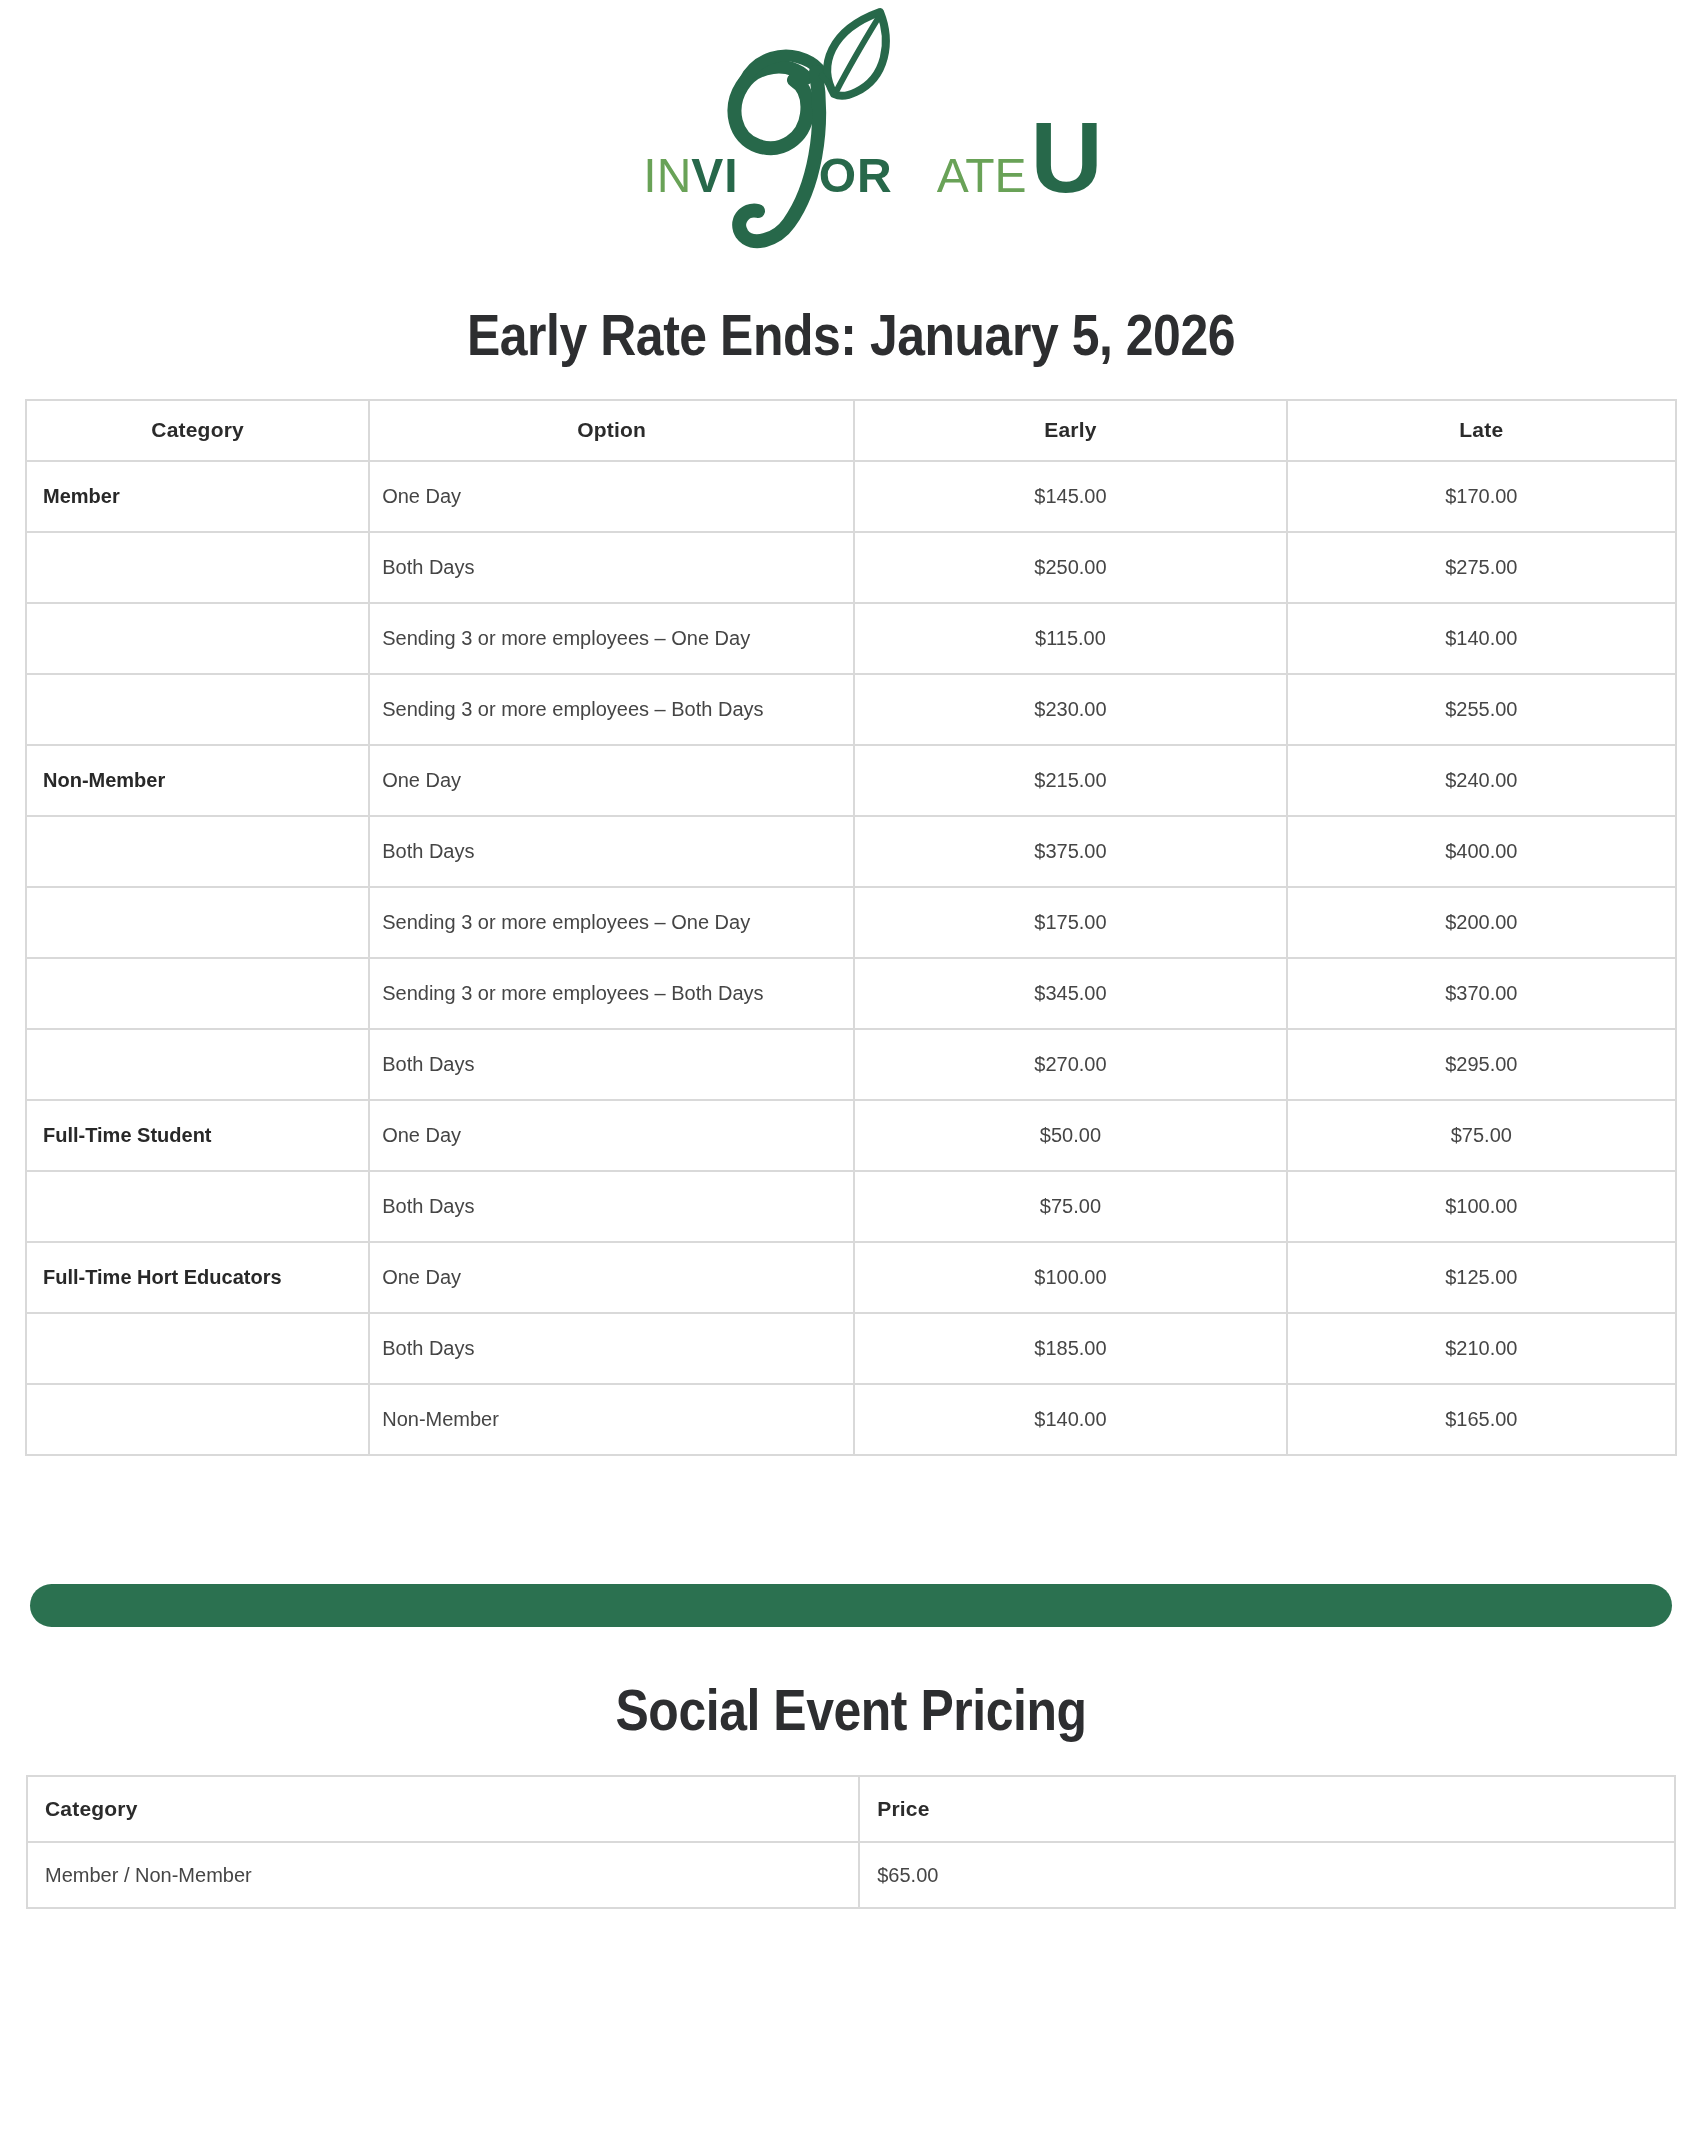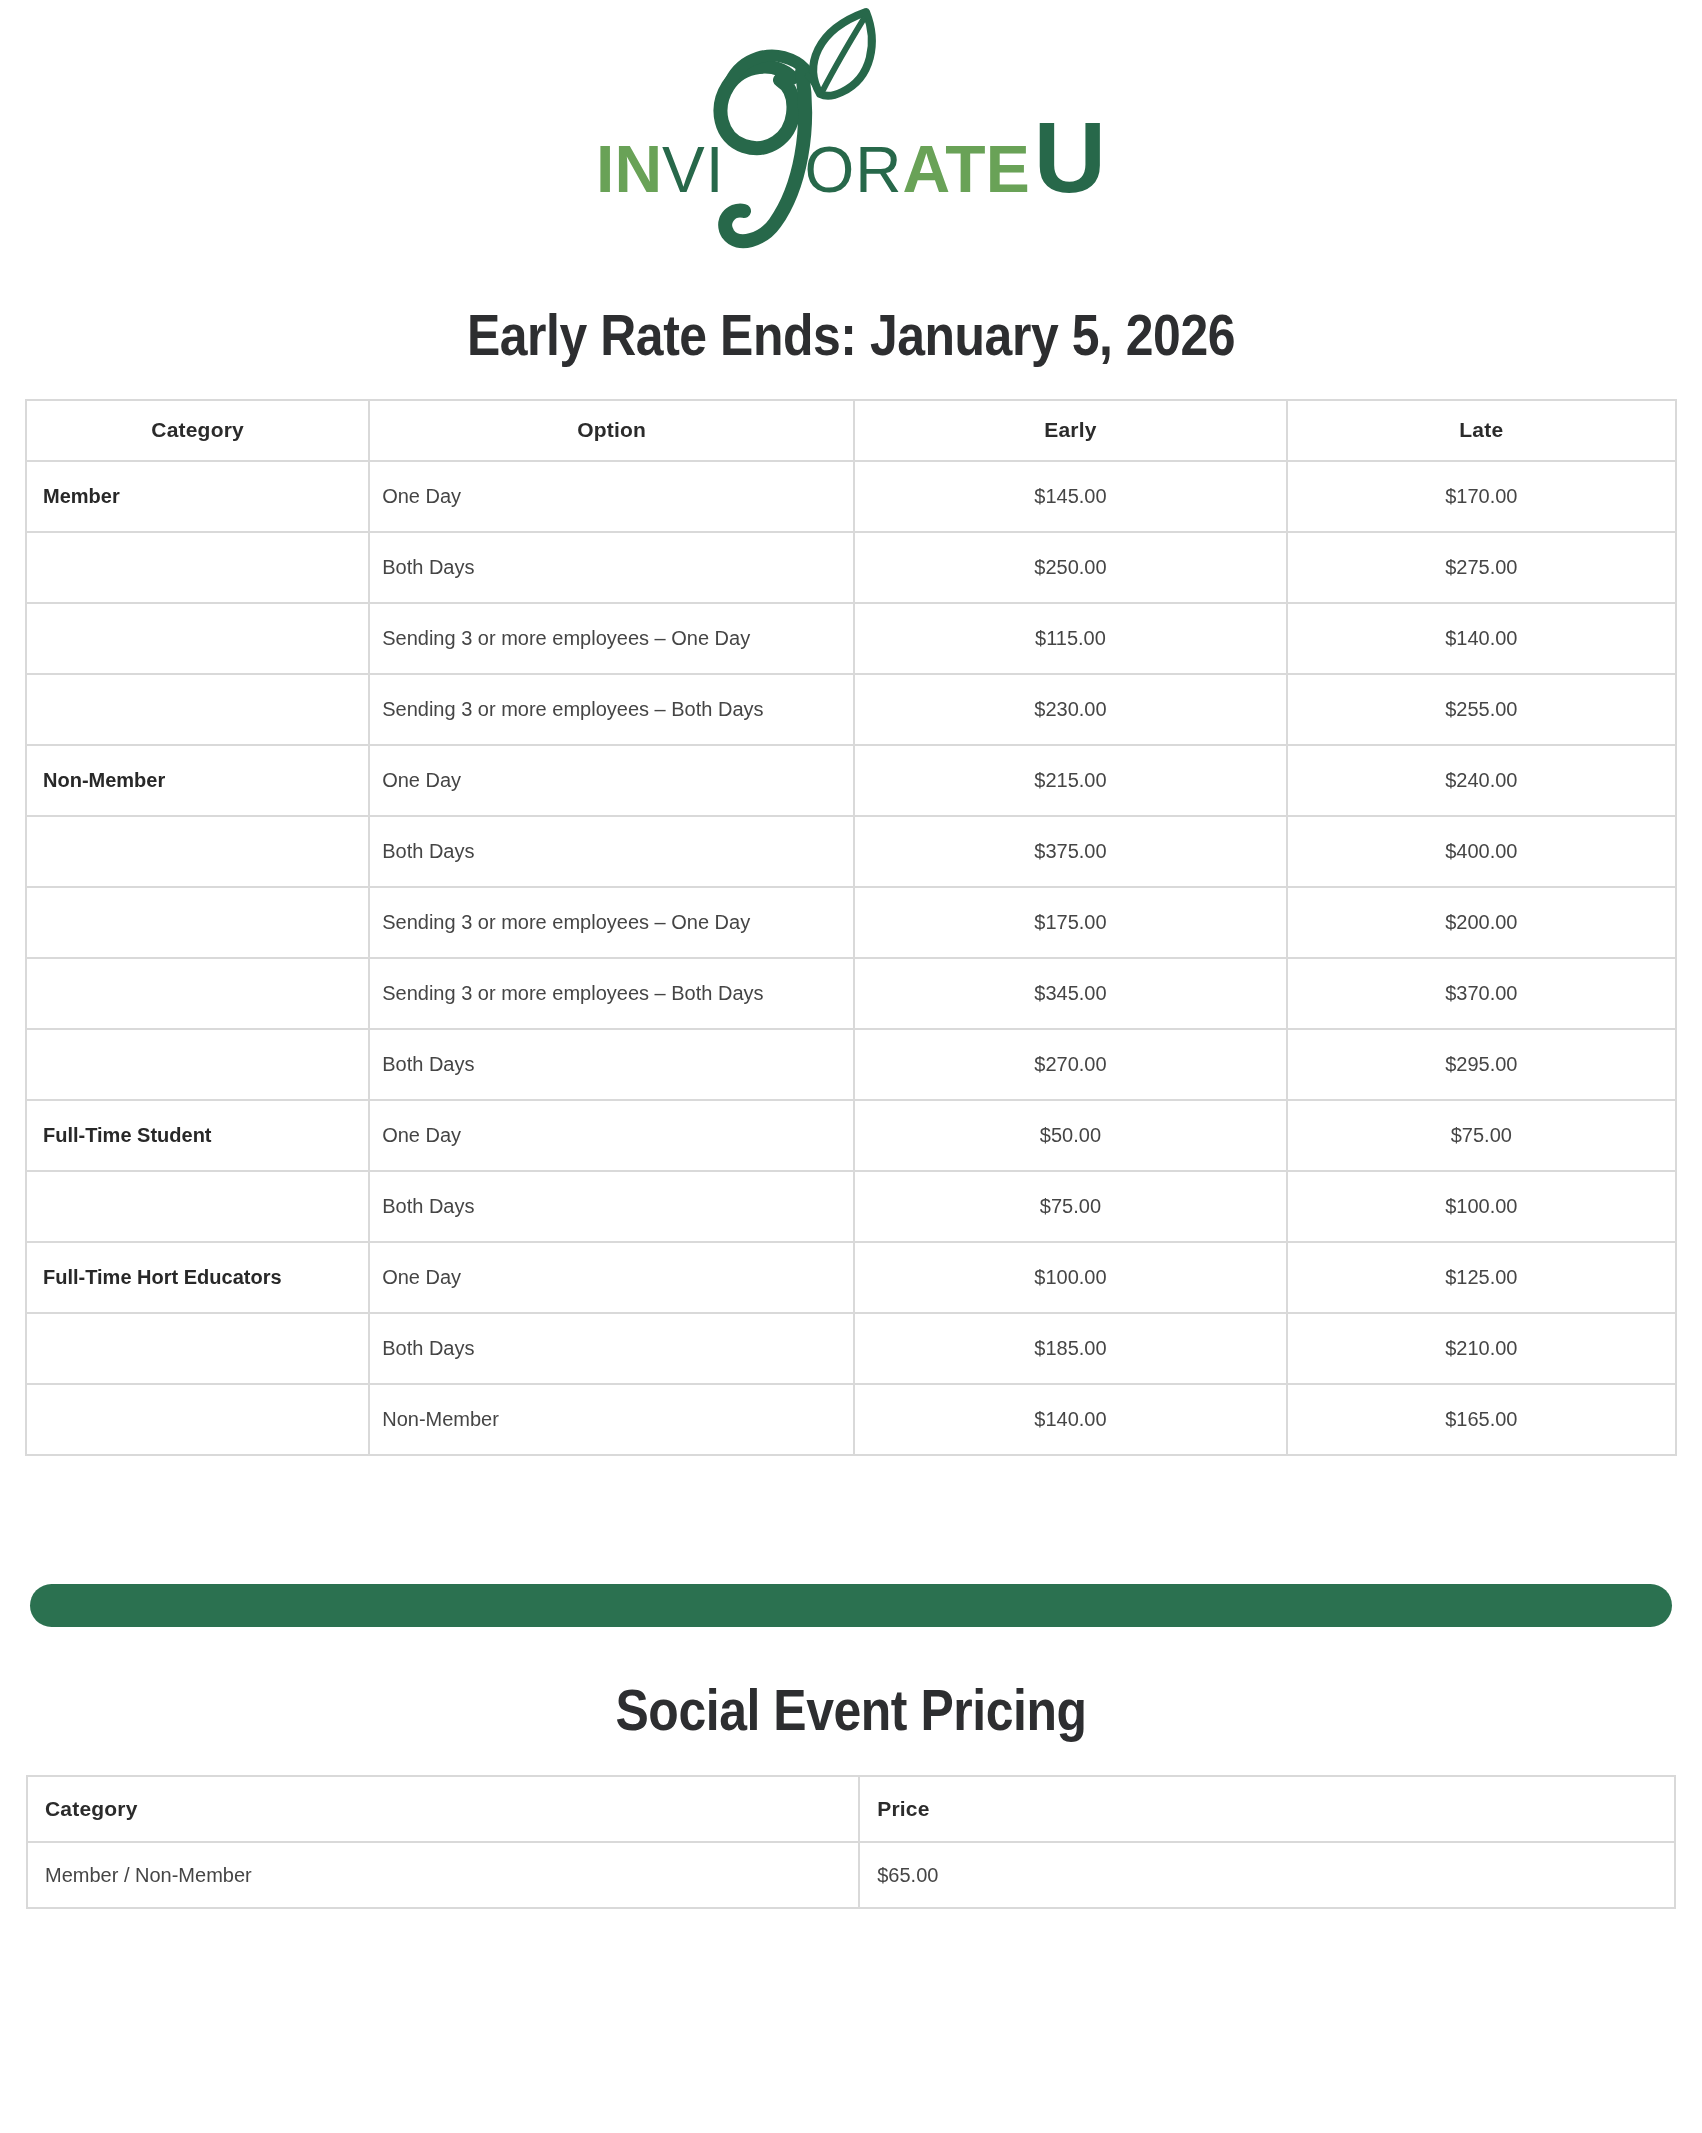--- a/index.html
+++ b/index.html
@@ -13,22 +13,22 @@
   }
   *{box-sizing:border-box;}
   html,body{margin:0;padding:0;}
   body{
     width:1702px;height:2133px;overflow:hidden;background:#ffffff;
     font-family:"Liberation Sans", sans-serif;
   }
   
   .logo-row{display:flex;justify-content:center;align-items:baseline;margin-top:8px;}
   .seg{line-height:1;white-space:pre;}
-  .seg-light{color:var(--green-light);font-weight:700;font-size:66px;letter-spacing:0;}
-  .seg-dark{color:var(--green-dark);font-weight:400;font-size:64px;letter-spacing:1px;}
+  .seg-light{color:var(--green-light);font-weight:400;font-size:48px;letter-spacing:0;margin-left:44px;}
+  .seg-dark{color:var(--green-dark);font-weight:700;font-size:48px;letter-spacing:1px;}
   .seg-u{color:var(--green-dark);font-weight:700;font-size:100px;line-height:1;margin-left:4px;}
   .g-wrap{position:relative;display:inline-block;width:230px;height:184px;margin-left:-55px;margin-right:-95px;color:var(--green-dark);}
   .g-wrap svg{position:absolute;left:0;top:0;overflow:visible;}
   
   .big-heading{
     margin:95px 0 0;text-align:center;font-size:58px;font-weight:700;
     color:var(--heading-text);transform:scaleX(0.86);letter-spacing:-0.5px;line-height:1.15;
   }
   .big-heading.social{margin-top:50px;}
   

